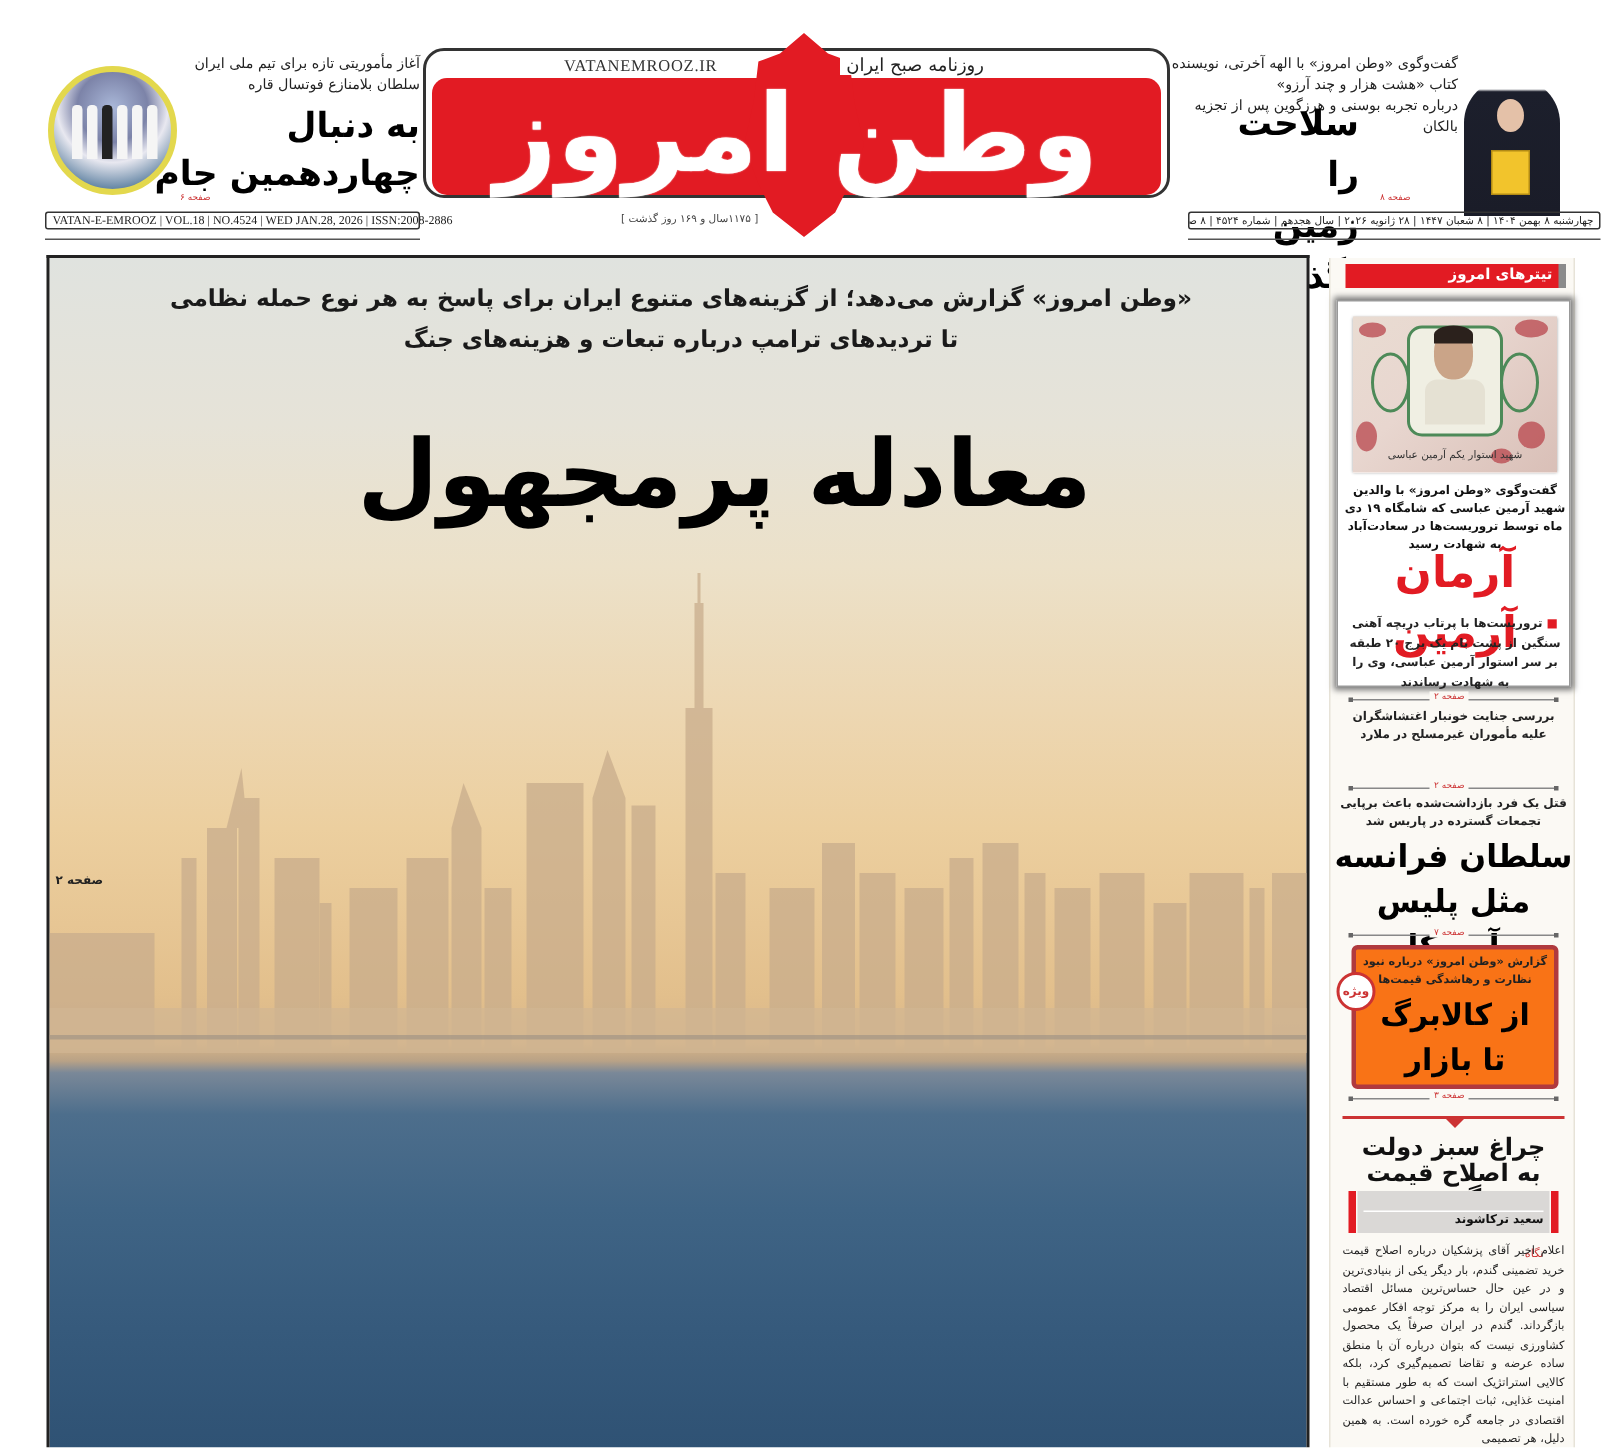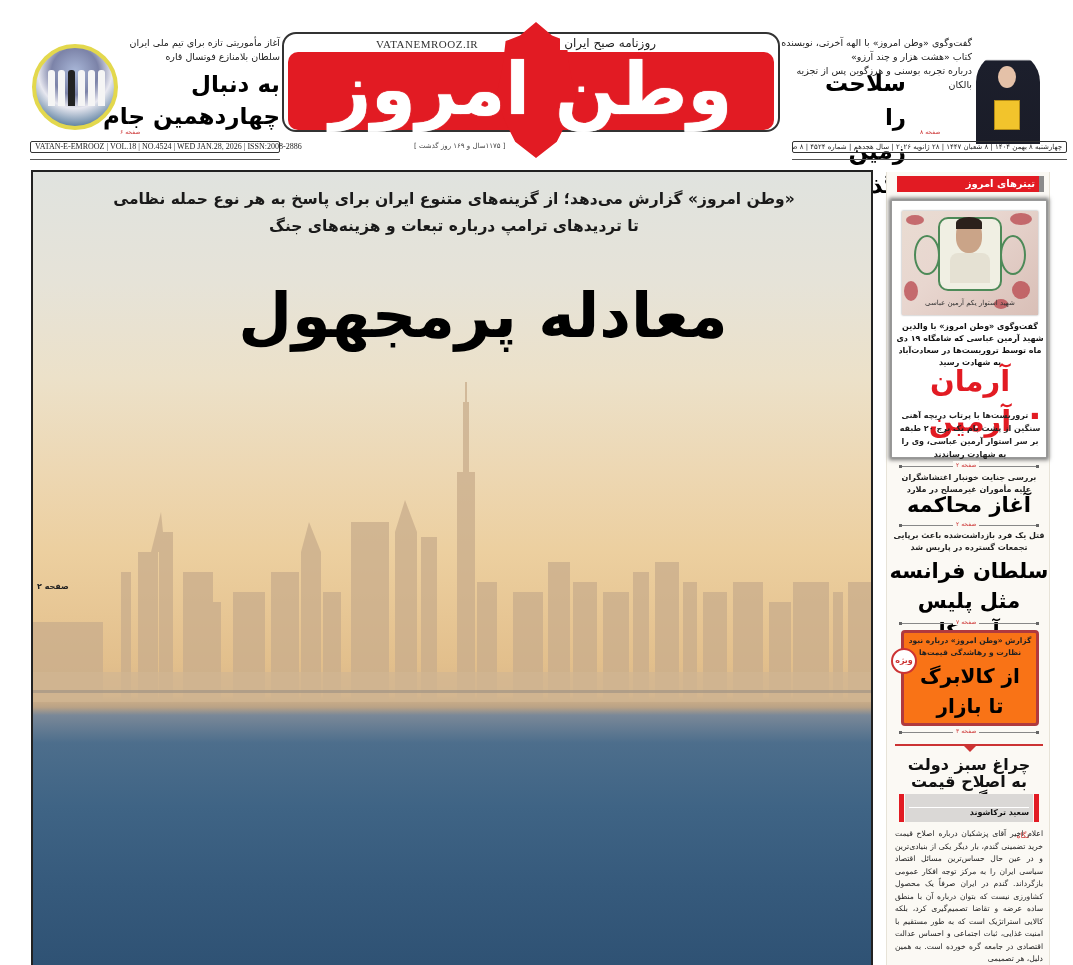--- a/index.html
+++ b/index.html
@@ -315,21 +315,20 @@
     <div class="sb-feat-title rtl">آرمان آرمین</div>
     <div class="sb-feat-body rtl"><span class="bullet">■ </span><span>تروریست‌ها با پرتاب دریچه آهنی سنگین از پشت بام یک برج ۲۰ طبقه بر سر استوار آرمین عباسی، وی را به شهادت رساندند</span></div>
   </div>
 
   <div class="sb-sep" style="top:294px">
       <span class="dotl"></span>
       <span class="lbl">صفحه ۲</span>
       <span class="dotr"></span>
     </div>
   <div class="sb-item-kicker rtl" style="top:300px">بررسی جنایت خونبار اغتشاشگران علیه مأموران غیرمسلح در ملارد</div>
-  <div class="sb-item-title rtl" style="top:318px">آغاز محاکمه</div>
 
   <div class="sb-sep" style="top:353px">
       <span class="dotl"></span>
       <span class="lbl">صفحه ۲</span>
       <span class="dotr"></span>
     </div>
   <div class="sb-item-kicker rtl" style="top:358px">قتل یک فرد بازداشت‌شده باعث برپایی تجمعات گسترده در پاریس شد</div>
   <div class="sb-item-title rtl" style="top:384px">
     <div>سلطان فرانسه</div>
     <div>مثل پلیس آمریکا</div>

